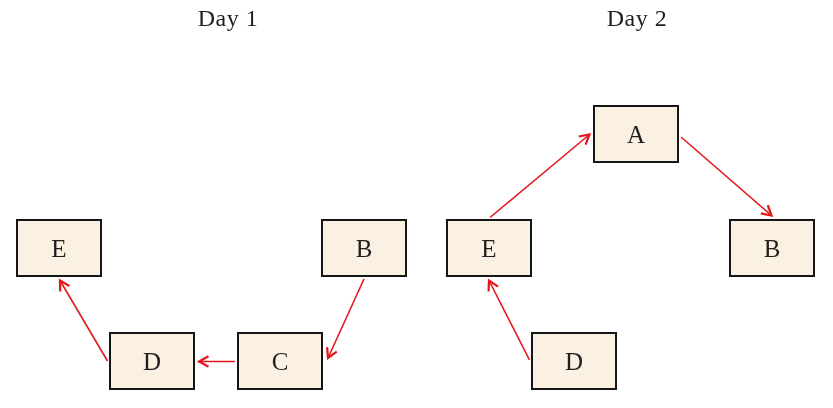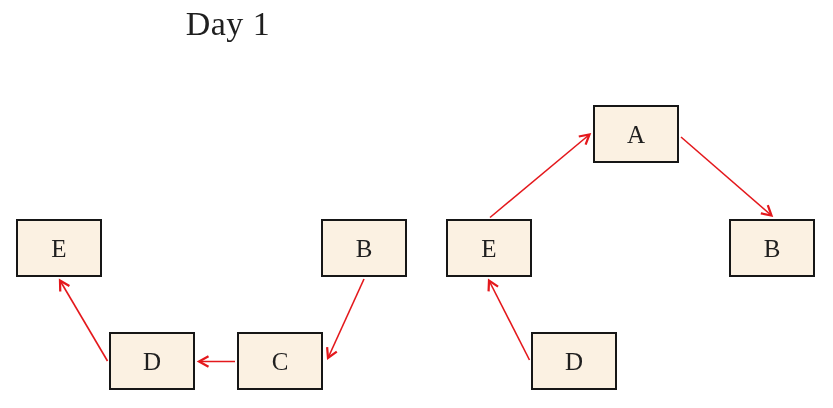--- a/index.html
+++ b/index.html
@@ -11,21 +11,21 @@
   #canvas {
     position: relative;
     width: 833px;
     height: 408px;
     background: var(--c-background, #ffffff);
     overflow: hidden;
   }
   .diagram-title {
     position: absolute;
     transform: translateX(-50%);
-    font-size: 34px;
+    font-size: 24px;
     color: var(--c-text, #1f1f1f);
     white-space: nowrap;
     letter-spacing: 0.5px;
   }
   .node {
     position: absolute;
     width: 86px;
     height: 58px;
     box-sizing: border-box;
     background: var(--c-box-fill, #fbf1e2);
@@ -86,20 +86,21 @@
   <div class="node" style="left:321px; top:219px;">
     <span class="node-label">B</span>
   </div>
   <div class="node" style="left:109px; top:332px;">
     <span class="node-label">D</span>
   </div>
   <div class="node" style="left:237px; top:332px;">
     <span class="node-label">C</span>
   </div>
 
+  <div class="diagram-title" style="left:637px; top:5px;">Day 2</div>
 
   <div class="node" style="left:593px; top:105px;">
     <span class="node-label">A</span>
   </div>
   <div class="node" style="left:446px; top:219px;">
     <span class="node-label">E</span>
   </div>
   <div class="node" style="left:729px; top:219px;">
     <span class="node-label">B</span>
   </div>

